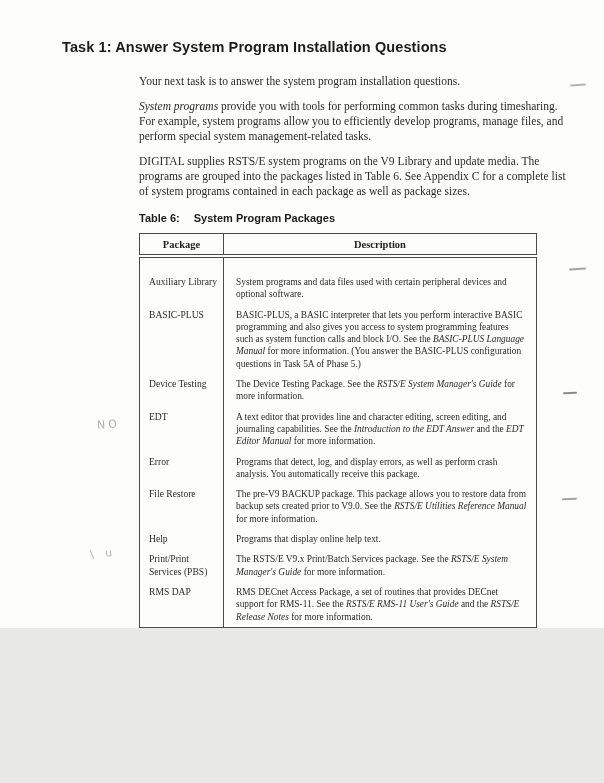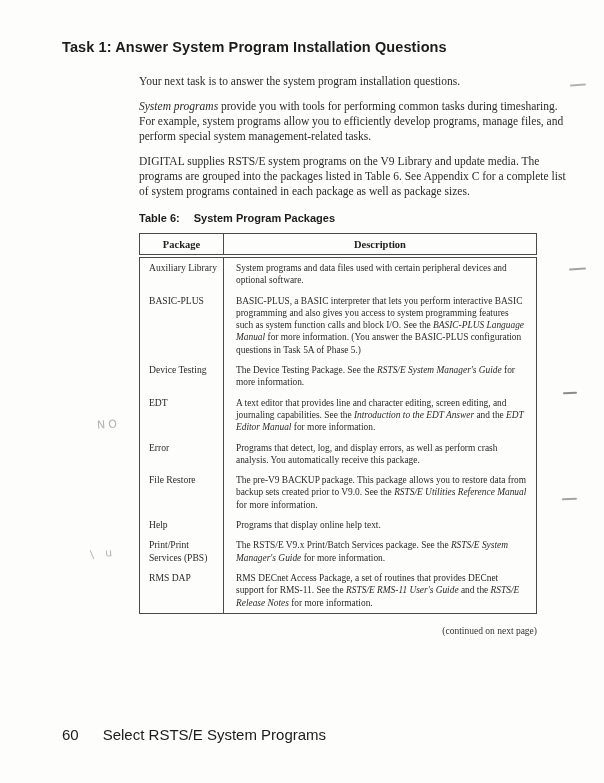--- a/index.html
+++ b/index.html
@@ -1,20 +1,20 @@
 <!DOCTYPE html>
 <html><head>
 <meta charset="utf-8">
 <style>
   * { margin: 0; padding: 0; box-sizing: border-box; }
   html, body { background: #e8e8e6; }
   .page {
     position: relative;
     width: 604px;
-    height: 783px;
+    height: 628px;
     margin: 0 auto;
     background: #fdfdfb;
     color: #2b2b2b;
     font-family: "Liberation Serif", serif;
     overflow: hidden;
   }
   .doc-title {
     position: absolute;
     left: 62px;
     top: 39px;
@@ -71,21 +71,21 @@
     color: #2b2b2b;
   }
   td.desc {
     vertical-align: top;
     font-size: 9.4px;
     line-height: 12.3px;
     padding: 4px 8px 4px 12px;
     color: #2b2b2b;
   }
   td.desc em { font-style: italic; }
-  tr.pkg-row:first-child td { padding-top: 4px; }
+  tr.pkg-row:first-child td { padding-top: 18px; }
   .continued-note {
     width: 398px;
     text-align: right;
     font-size: 9.5px;
     margin-top: 12px;
     color: #333;
   }
   .page-footer {
     position: absolute;
     left: 62px;

